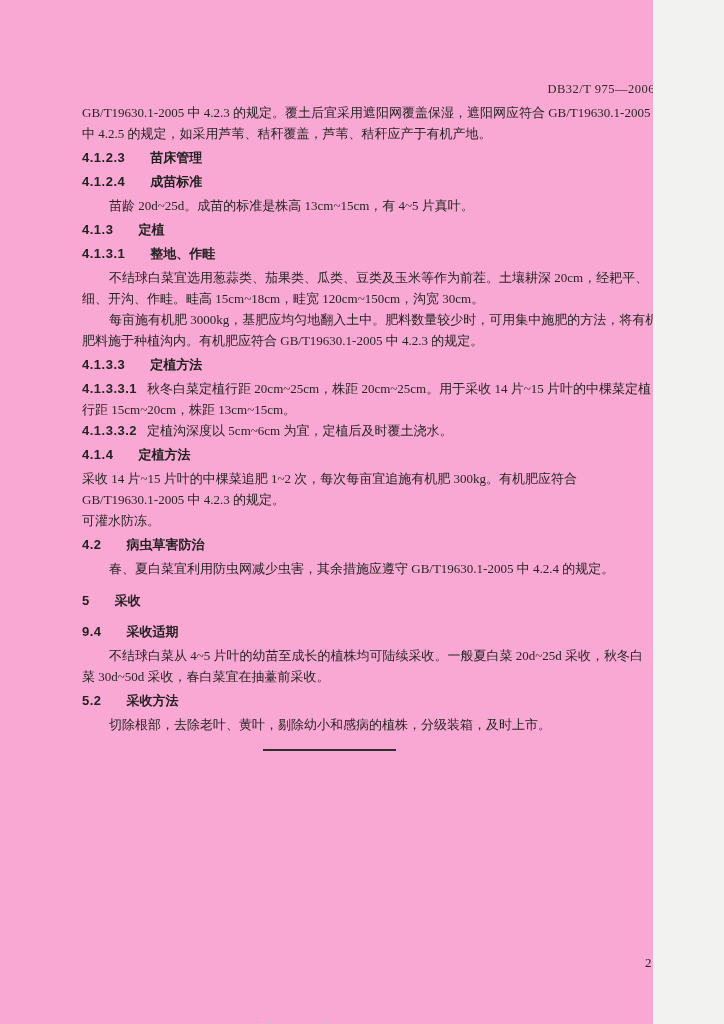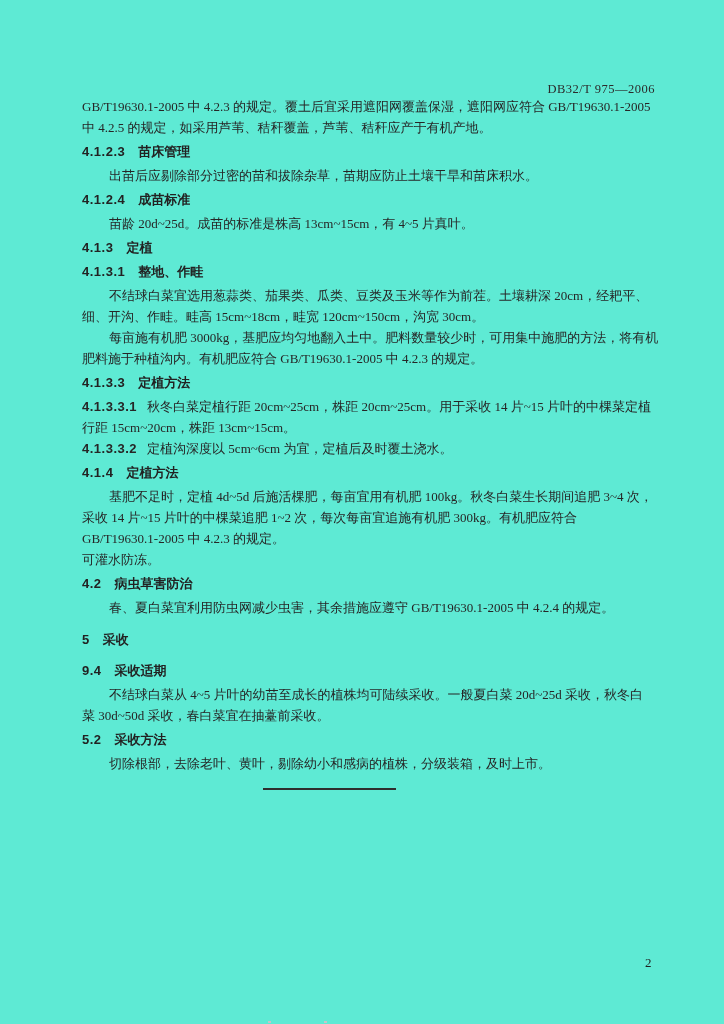--- a/index.html
+++ b/index.html
@@ -2,42 +2,42 @@
 <html><head>
 <meta charset="utf-8">
 <style>
   html,body{margin:0;padding:0;}
   body{
     width:724px;height:1024px;
     background:#f2f2f0;
     font-family:"Liberation Serif","DejaVu Serif",serif;
   }
   .page{
-    position:relative;width:724px;height:1024px;
-    background:#5eead4;color:#262626;overflow:hidden;
+    position:relative;width:653px;height:1024px;
+    background:#f9a8d4;color:#262626;overflow:hidden;
   }
   .header-code{
     position:absolute;top:82px;left:0;width:655px;
     text-align:right;font-size:12.5px;letter-spacing:.5px;color:#2b2b2b;
     font-family:"Liberation Serif","DejaVu Serif",serif;
   }
   .doc{
-    position:absolute;top:96px;left:82px;width:576px;
+    position:absolute;top:102px;left:82px;width:576px;
     font-size:13px;color:#262626;
   }
   .line{
     height:21px;line-height:21px;white-space:nowrap;overflow:visible;
   }
   .line.indent{text-indent:27px;}
   .h{
     height:21px;line-height:21px;margin:3px 0;
     font-family:"Liberation Sans","DejaVu Sans",sans-serif;
     font-weight:700;color:#222;white-space:nowrap;
   }
-  .h .num{margin-right:13px;letter-spacing:.5px;}
+  .h .num{margin-right:25px;letter-spacing:.5px;}
   .h.l1{margin:11px 0 10px 0;}
   .run-prefix{
     font-family:"Liberation Sans","DejaVu Sans",sans-serif;
     font-weight:700;margin-right:10px;letter-spacing:.5px;text-align:center;
   }
   .footnote-rule{
     margin:14px 0 0 181px;width:133px;height:2px;background:#2e2e2e;
   }
   .page-number{
     position:absolute;top:955px;left:645px;
@@ -56,23 +56,20 @@
 
   <div class="header-code">DB32/T 975—2006</div>
 
   <div class="doc" id="doc-body">
 
   <div class="para">
         <div class="line">GB/T19630.1-2005 中 4.2.3 的规定。覆土后宜采用遮阳网覆盖保湿，遮阳网应符合 GB/T19630.1-2005</div>
         <div class="line">中 4.2.5 的规定，如采用芦苇、秸秆覆盖，芦苇、秸秆应产于有机产地。</div>
       </div>
       <div class="h"><span class="num">4.1.2.3</span><span>苗床管理</span></div>
-      <div class="para">
-        <div class="line indent">出苗后应剔除部分过密的苗和拔除杂草，苗期应防止土壤干旱和苗床积水。</div>
-      </div>
       <div class="h"><span class="num">4.1.2.4</span><span>成苗标准</span></div>
       <div class="para">
         <div class="line indent">苗龄 20d~25d。成苗的标准是株高 13cm~15cm，有 4~5 片真叶。</div>
       </div>
       <div class="h"><span class="num">4.1.3</span><span>定植</span></div>
       <div class="h"><span class="num">4.1.3.1</span><span>整地、作畦</span></div>
       <div class="para">
         <div class="line indent">不结球白菜宜选用葱蒜类、茄果类、瓜类、豆类及玉米等作为前茬。土壤耕深 20cm，经耙平、</div>
         <div class="line">细、开沟、作畦。畦高 15cm~18cm，畦宽 120cm~150cm，沟宽 30cm。</div>
       </div>
@@ -83,21 +80,20 @@
       <div class="h"><span class="num">4.1.3.3</span><span>定植方法</span></div>
       <div class="para">
         <div class="line"><span class="run-prefix">4.1.3.3.1</span><span>秋冬白菜定植行距 20cm~25cm，株距 20cm~25cm。用于采收 14 片~15 片叶的中棵菜定植</span></div>
         <div class="line">行距 15cm~20cm，株距 13cm~15cm。</div>
       </div>
       <div class="para">
         <div class="line"><span class="run-prefix">4.1.3.3.2</span><span>定植沟深度以 5cm~6cm 为宜，定植后及时覆土浇水。</span></div>
       </div>
       <div class="h"><span class="num">4.1.4</span><span>定植方法</span></div>
       <div class="para">
-        <div class="line indent">基肥不足时，定植 4d~5d 后施活棵肥，每亩宜用有机肥 100kg。秋冬白菜生长期间追肥 3~4 次，</div>
         <div class="line">采收 14 片~15 片叶的中棵菜追肥 1~2 次，每次每亩宜追施有机肥 300kg。有机肥应符合</div>
         <div class="line">GB/T19630.1-2005 中 4.2.3 的规定。</div>
       </div>
       <div class="para">
         <div class="line">可灌水防冻。</div>
       </div>
       <div class="h"><span class="num">4.2</span><span>病虫草害防治</span></div>
       <div class="para">
         <div class="line indent">春、夏白菜宜利用防虫网减少虫害，其余措施应遵守 GB/T19630.1-2005 中 4.2.4 的规定。</div>
       </div>

